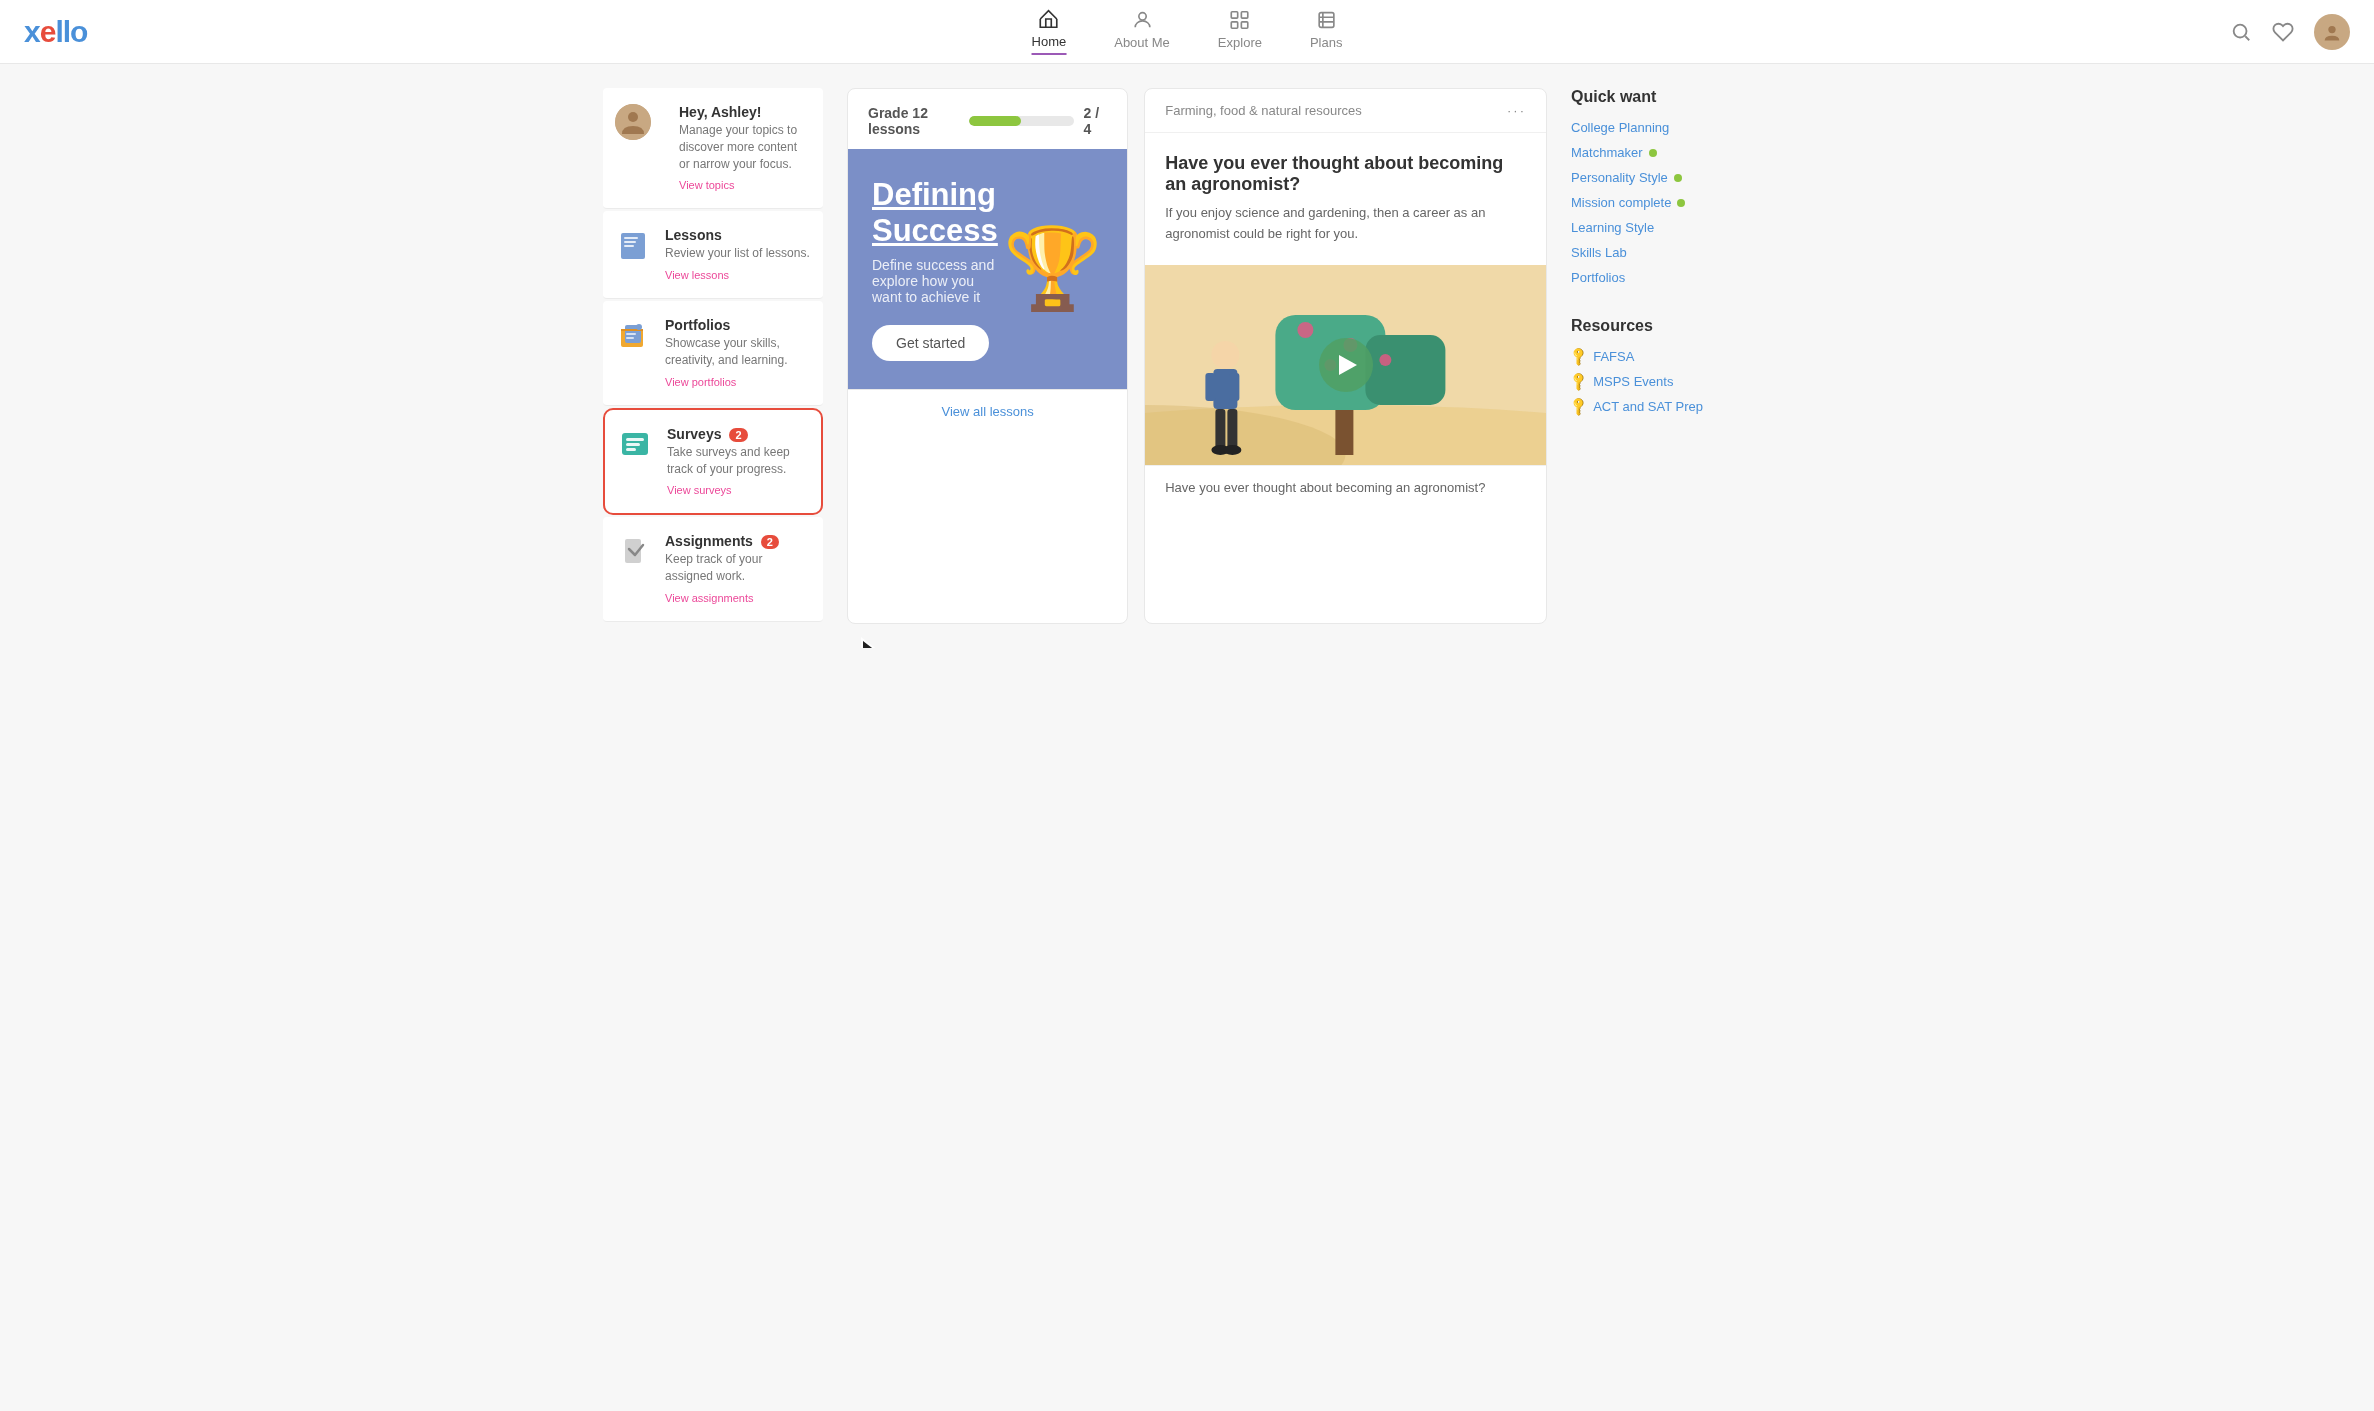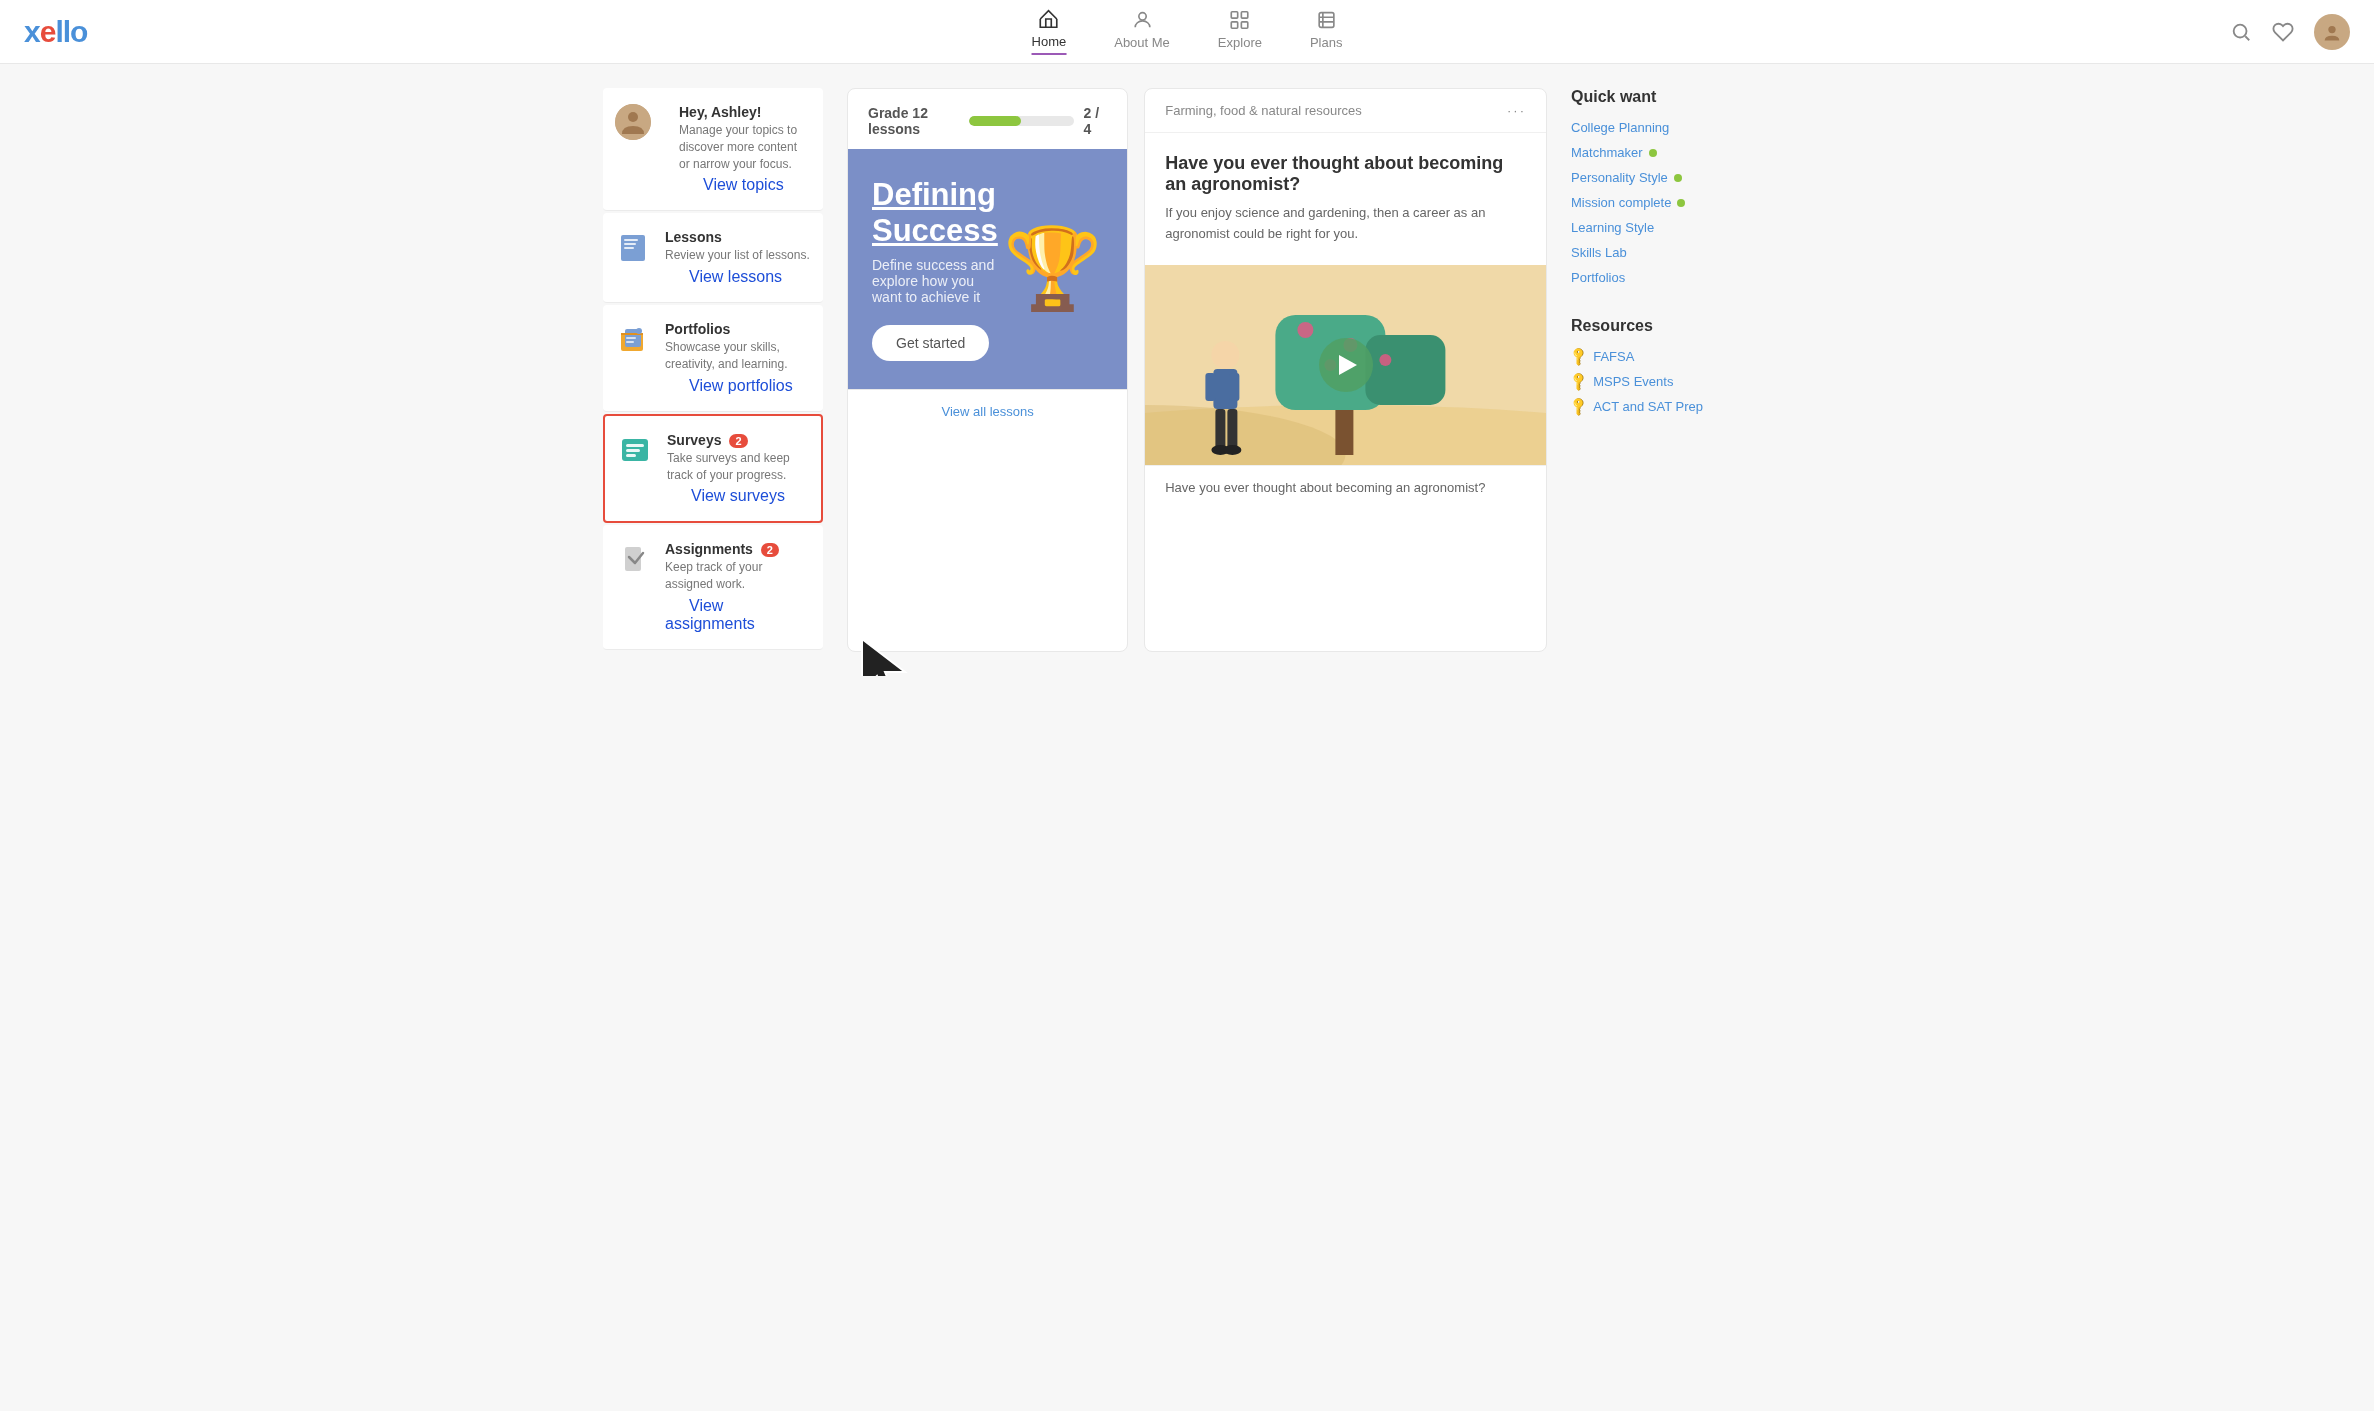--- a/index.html
+++ b/index.html
@@ -84,30 +84,30 @@
       gap: 14px;
       padding: 16px 12px;
       border-bottom: 1px solid #ebebeb;
       cursor: pointer;
       background: #fff;
       border-radius: 4px;
       margin-bottom: 2px;
     }
     .sidebar-item.surveys-item {
       border: 2px solid #e74c3c;
-      border-radius: 4px;
+      border-radius: 10px;
       background: #fff;
     }
     .sidebar-icon {
       width: 36px; height: 36px; flex-shrink: 0;
       display: flex; align-items: center; justify-content: center;
     }
     .sidebar-text h3 { font-size: 14px; font-weight: 600; color: #333; margin-bottom: 2px; }
     .sidebar-text p { font-size: 12px; color: #777; line-height: 1.4; margin-bottom: 4px; }
-    .sidebar-text a { color: #1d4ed8; font-size: 16px; text-decoration: none; margin-left: 24px; }
+    .sidebar-text a { color: #ec4899; font-size: 11px; text-decoration: none; }
     .badge {
       display: inline-block;
       background: #e74c3c;
       color: #fff;
       border-radius: 10px;
       font-size: 11px;
       font-weight: 600;
       padding: 1px 6px;
       margin-left: 4px;
     }

